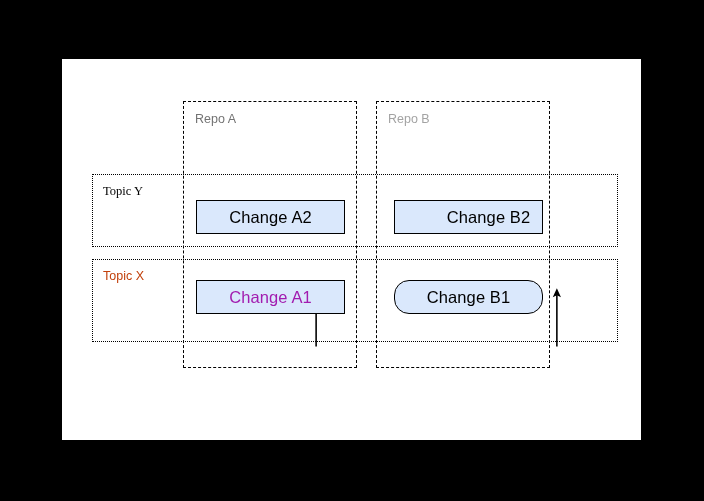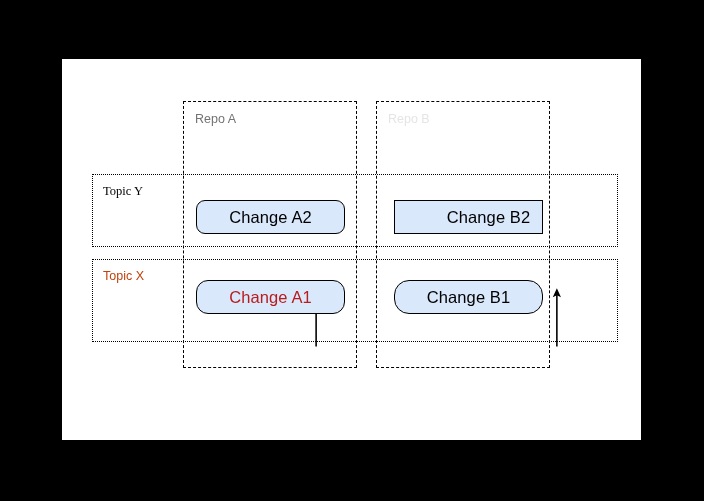--- a/index.html
+++ b/index.html
@@ -79,21 +79,21 @@
     box-sizing: border-box;
     border: 1.3px solid #000000;
     display: flex;
     align-items: center;
     justify-content: center;
     font-size: 16.5px;
     color: #000000;
     letter-spacing: 0.1px;
     white-space: nowrap;
   }
-  .node-a2 { left: 196px; top: 200px; width: 149px; height: 34px; border-radius: 9px; }
+  .node-a2 { left: 196px; top: 200px; width: 149px; height: 34px; }
   .node-a1 { left: 196px; top: 280px; width: 149px; height: 34px; }
   .node-b2 { left: 394px; top: 200px; width: 149px; height: 34px; padding-left: 40px; }
   .node-b1 { left: 394px; top: 280px; width: 149px; height: 34px; }
 
   
   .arrow-layer {
     position: absolute;
     left: 0;
     top: 0;
     width: 704px;
@@ -129,28 +129,28 @@
 
   <div class="topic topic-x" style="border-color: rgb(0, 0, 0);">
     <span class="topic-label" style="color: #c2410c;">Topic X</span>
   </div>
 
   <div class="repo repo-a" style="border-color: rgb(0, 0, 0);">
     <span class="repo-label" style="color: #737373;">Repo A</span>
   </div>
 
   <div class="repo repo-b" style="border-color: rgb(0, 0, 0);">
-    <span class="repo-label" style="color: #e5e5e5;">Repo B</span>
+    <span class="repo-label" style="color: #a3a3a3;">Repo B</span>
   </div>
 
   <div class="node node-a2" style="background: rgb(218, 232, 252); border-color: rgb(0, 0, 0); color: rgb(0, 0, 0);">
     <span>Change A2</span>
   </div>
 
-  <div class="node node-a1" style="background: rgb(218, 232, 252); border-color: rgb(0, 0, 0); color: #b91c1c; border-radius: 12px;">
+  <div class="node node-a1" style="background: rgb(218, 232, 252); border-color: rgb(0, 0, 0); color: #a21caf;">
     <span>Change A1</span>
   </div>
 
   <div class="node node-b2" style="background: rgb(218, 232, 252); border-color: rgb(0, 0, 0); color: rgb(0, 0, 0);">
     <span>Change B2</span>
   </div>
 
   <div class="node node-b1" style="background: rgb(218, 232, 252); border-color: rgb(0, 0, 0); color: rgb(0, 0, 0); border-radius: 15px;">
     <span>Change B1</span>
   </div>

